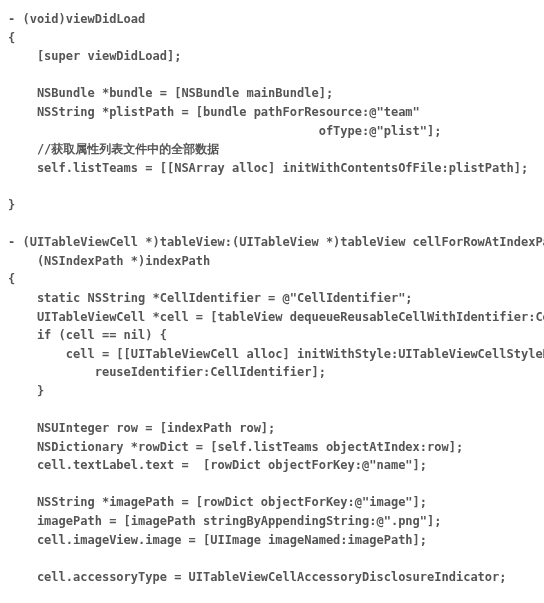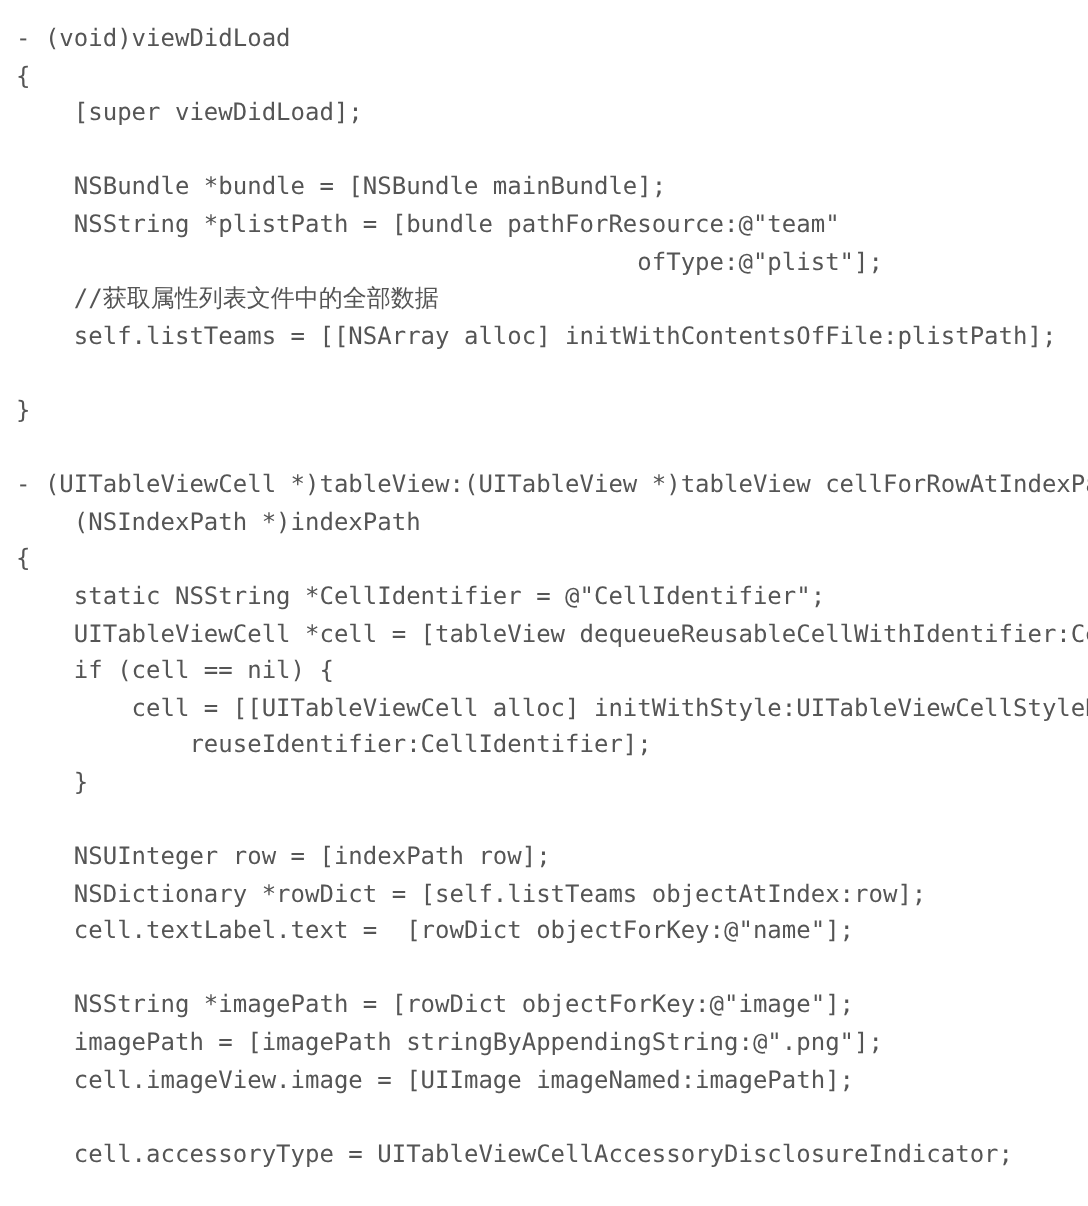--- a/index.html
+++ b/index.html
@@ -1,18 +1,19 @@
 <!DOCTYPE html>
 <html><head>
   <meta charset="utf-8">
   <style>
     * {
       margin: 0;
       padding: 0;
       box-sizing: border-box;
+      font-weight: bold;
     }
     body {
       background: #ffffff;
       font-family: "Microsoft YaHei", "Segoe UI", Consolas, monospace;
       font-size: 12px;
       color: #555;
       padding: 10px 8px;
       width: 544px;
       line-height: 1.55;
       font-weight: 300;

